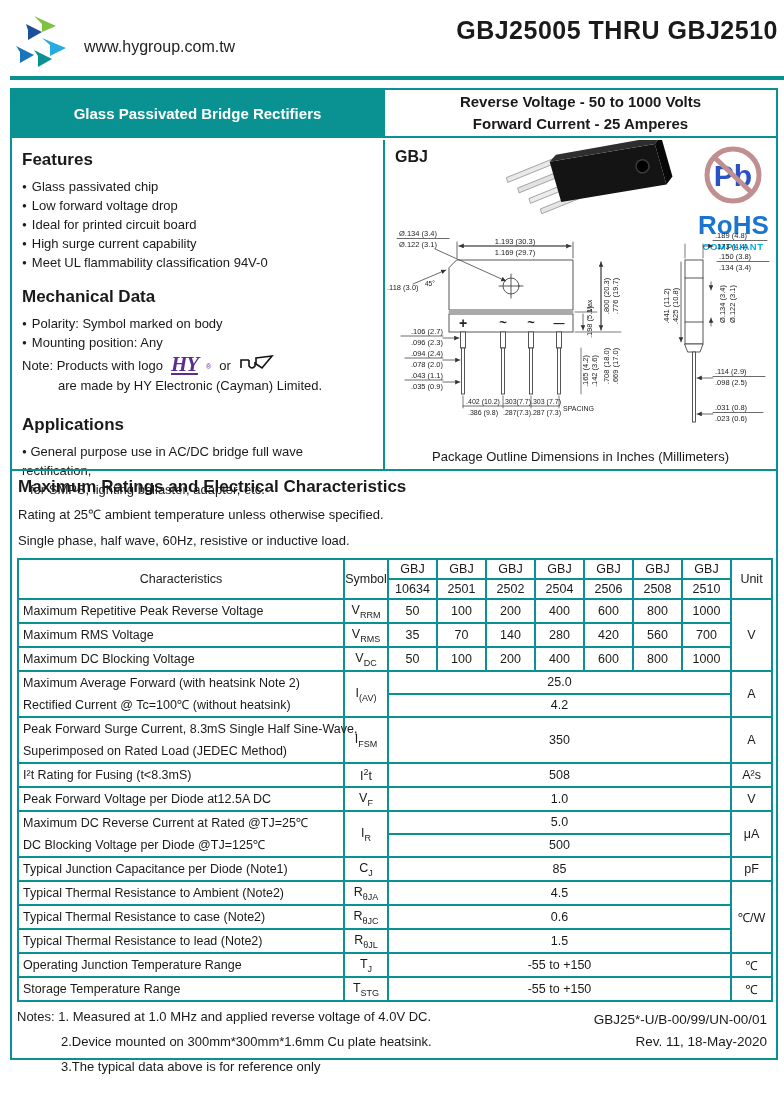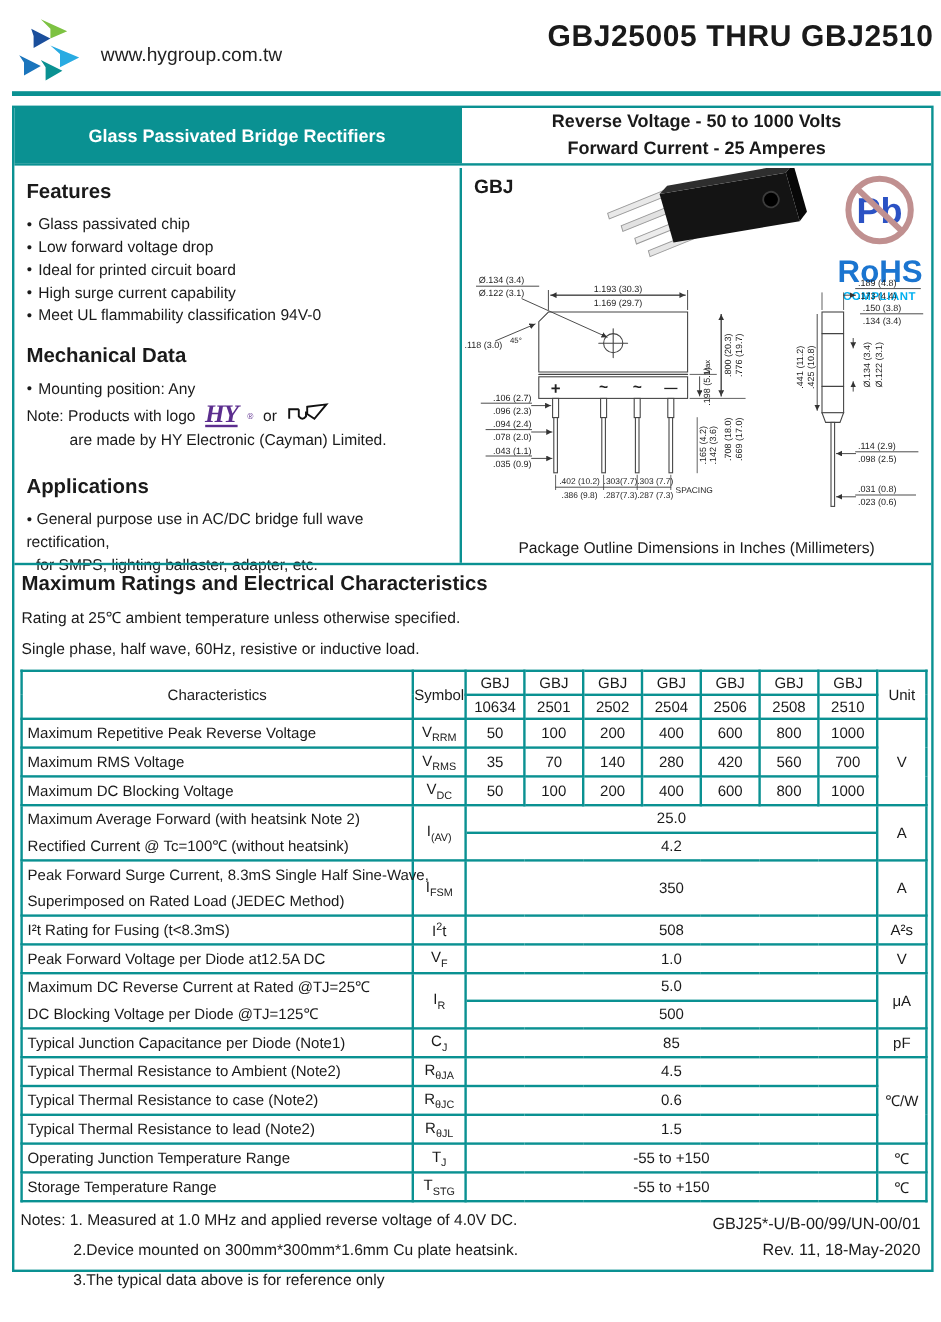--- a/index.html
+++ b/index.html
@@ -105,20 +105,21 @@
         <ul class="blist">
           <li>Glass passivated chip</li>
           <li>Low forward voltage drop</li>
           <li>Ideal for printed circuit board</li>
           <li>High surge current capability</li>
           <li>Meet UL flammability classification 94V-0</li>
         </ul>
 
         <div class="h1 mt14">Mechanical Data</div>
         <ul class="blist">
+          <li>Polarity: Symbol marked on body</li>
           <li>Mounting position: Any</li>
         </ul>
         <div class="note-line">
           <span>Note: Products with logo</span>
           <span class="hy-word">HY</span>
             <span class="reg">®</span>
           <span>or</span>
           <svg width="36" height="22" viewBox="0 0 36 22">
             <path d="M2 14 L2 6 L10 6 M10 6 L10 12 Q13 16 16 12 L16 8" fill="none" stroke="#111" stroke-width="1.6"></path>
             <polygon points="17,4 33,2 23,14 17,10" fill="none" stroke="#111" stroke-width="1.6"></polygon>

